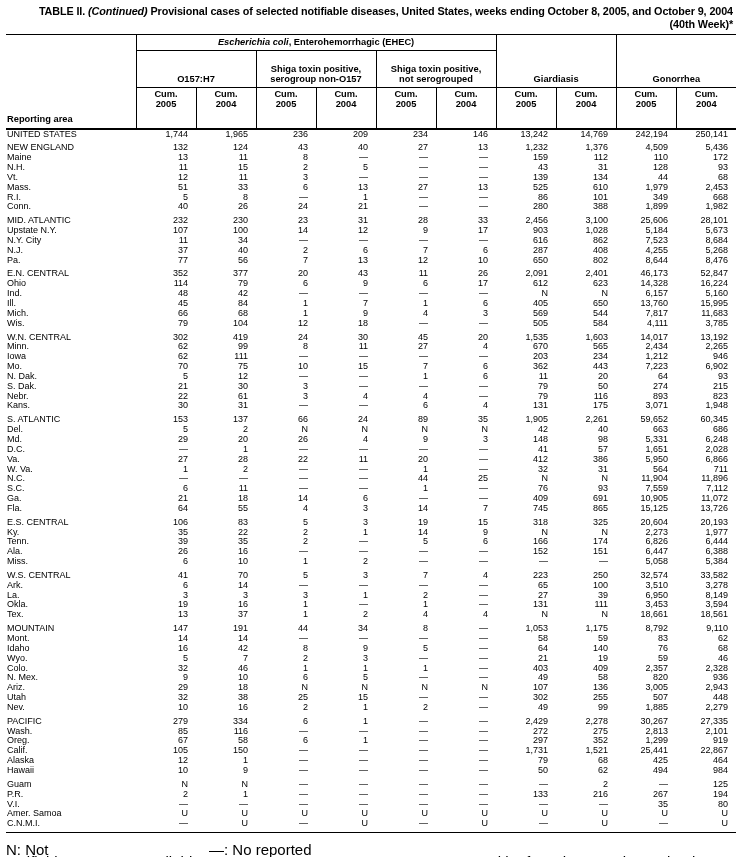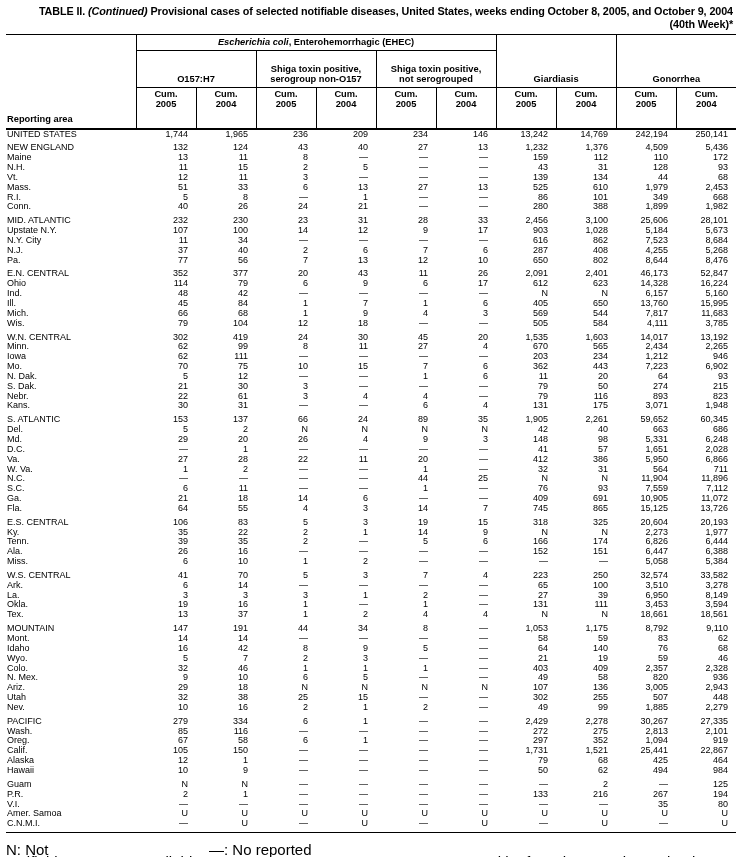--- a/index.html
+++ b/index.html
@@ -907,21 +907,21 @@
         <tr>
           <td class="lbl">Oreg.</td>
           <td class="num">67</td>
           <td class="num">58</td>
           <td class="num">6</td>
           <td class="num">1</td>
           <td class="num">—</td>
           <td class="num">—</td>
           <td class="num">297</td>
           <td class="num">352</td>
-          <td class="num">1,094</td>
+          <td class="num">1,299</td>
           <td class="num">919</td>
         </tr>
         <tr>
           <td class="lbl">Calif.</td>
           <td class="num">105</td>
           <td class="num">150</td>
           <td class="num">—</td>
           <td class="num">—</td>
           <td class="num">—</td>
           <td class="num">—</td>

